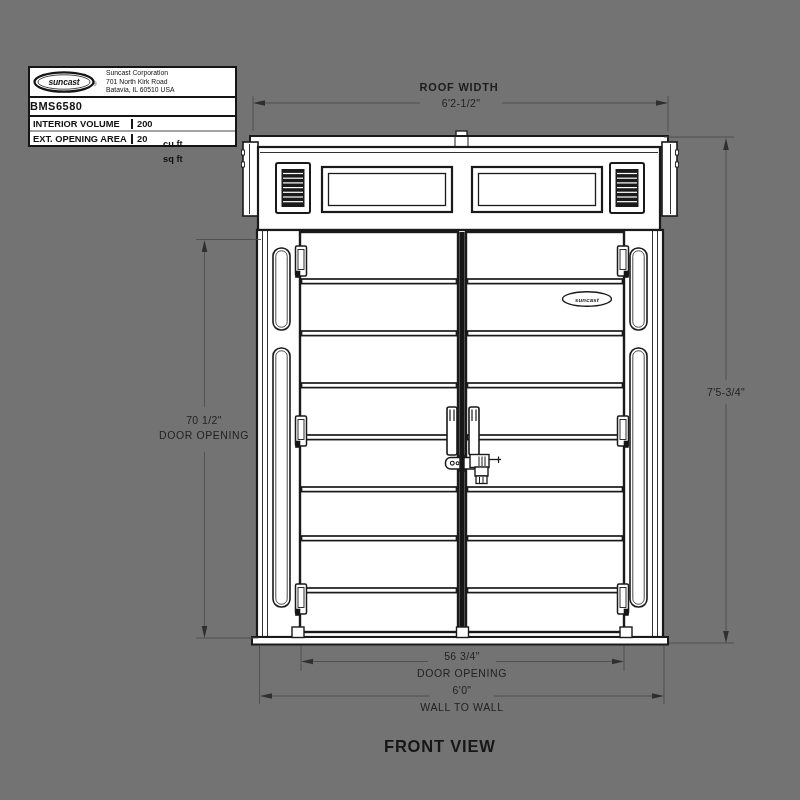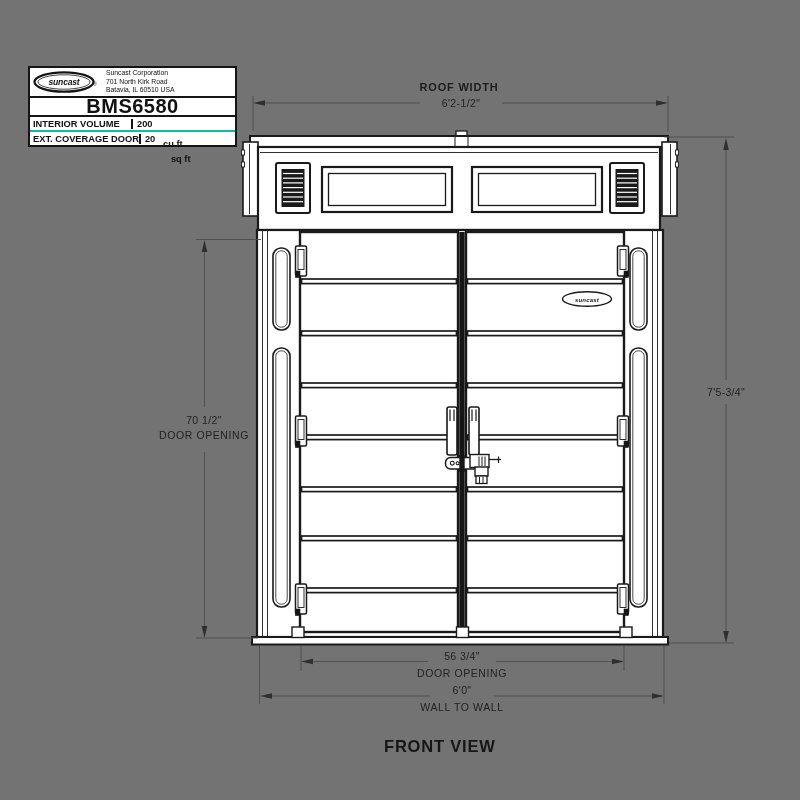--- a/index.html
+++ b/index.html
@@ -4,23 +4,23 @@
 <style>
   html,body{margin:0;padding:0;background:#fff;}
   .canvas{position:relative;width:800px;height:800px;background:#737373;overflow:hidden;
           font-family:"Liberation Sans",sans-serif;color:#111;}
   .drawing{position:absolute;left:0;top:0;}
   
   .title-block{position:absolute;left:28px;top:66px;width:205px;border:2px solid #151515;background:#fff;z-index:2;}
   .tb-header{display:flex;align-items:center;border-bottom:2px solid #151515;height:26px;padding:1px 2px;}
   .tb-logo{flex:0 0 72px;display:flex;align-items:center;}
   .tb-company{flex:1;font-size:6.8px;line-height:1.3;font-weight:normal;color:#111;padding-left:2px;}
-  .tb-model{font-size:20px;font-weight:bold;text-align:center;letter-spacing:.5px;
+  .tb-model{font-size:11px;font-weight:bold;letter-spacing:.5px;
             border-bottom:2px solid #151515;height:17px;line-height:17px;}
-  .tb-row{display:flex;align-items:center;height:13px;border-bottom:2px solid #14b8a6;font-size:9.3px;font-weight:bold;}
+  .tb-row{display:flex;align-items:center;height:13px;border-bottom:2px solid #a3a3a3;font-size:9.3px;font-weight:bold;}
   .tb-row:last-child{border-bottom:none;}
   .tb-label{flex:0 0 98px;padding-left:3px;white-space:nowrap;}
   .tb-val{flex:0 0 26px;border-left:2px solid #151515;padding-left:4px;white-space:nowrap;}
   .tb-unit{flex:1;white-space:nowrap;margin-top:40px;}
   
   .front-view{position:absolute;left:384px;top:737px;width:160px;text-align:left;
               font-size:16.5px;font-weight:bold;letter-spacing:.8px;color:#161616;z-index:2;}
 </style>
 </head>
 <body>
@@ -43,21 +43,21 @@
         <div>Batavia, IL 60510 USA</div>
       </div>
     </div>
     <div class="tb-model">BMS6580</div>
     <div class="tb-row">
       <div class="tb-label">INTERIOR VOLUME</div>
       <div class="tb-val">200</div>
       <div class="tb-unit">cu ft</div>
     </div>
     <div class="tb-row">
-      <div class="tb-label">EXT. COVERAGE DOOR</div>
+      <div class="tb-label">EXT. OPENING AREA</div>
       <div class="tb-val">20</div>
       <div class="tb-unit">sq ft</div>
     </div>
   </div>
 
   <svg class="drawing" width="800" height="800" viewBox="0 0 800 800">
 
     <g stroke="#1a1a1a" fill="#fff">
       <rect x="456" y="131" width="11" height="6" stroke-width="1.3"></rect>
       <rect x="250" y="136" width="418" height="11" stroke-width="2"></rect>

